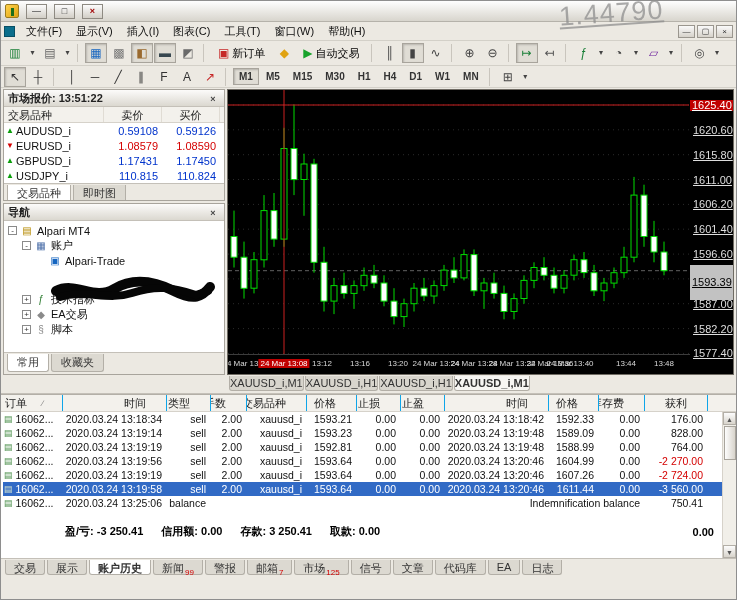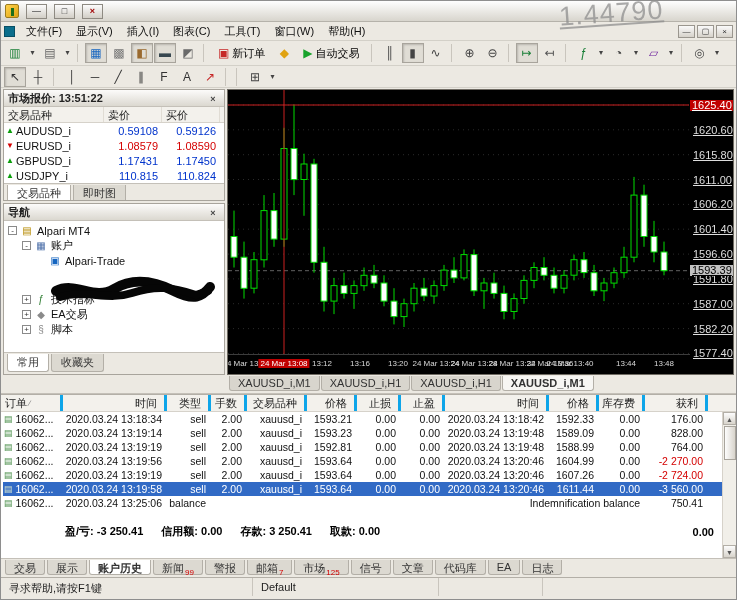--- a/index.html
+++ b/index.html
@@ -57,21 +57,21 @@
     background: linear-gradient(#fcfbfa,#dbd8d0); border-bottom: 1px solid #c4c0b8; font-weight: bold; color: #222; }
   .panel-close { margin-left: auto; width: 14px; height: 13px; text-align: center; line-height: 12px; font-size: 9px; color: #444; border: 1px solid transparent; }
   .panel-tabs { flex: none; display: flex; background: #ece9e2; border-top: 1px solid #c4c0b8; padding: 1px 3px 2px; gap: 2px; }
   .ptab { padding: 1px 9px; border: 1px solid #b3afa7; border-top: none; background: #dcd9d1; border-radius: 0 0 3px 3px; color: #333; }
   .ptab.active { background: #fff; }
 
   
   .mw-header { height: 16px; flex: none; display: flex; background: #f3f1ec; border-bottom: 1px solid #d6d2ca; color: #222; }
   .mw-header span { border-right: 1px solid #e0dcd4; padding: 1px 4px; }
   .mwc-sym { width: 100px; flex: none; }
-  .mwc-bid, .mwc-ask { width: 58px; flex: none; text-align: left; }
+  .mwc-bid, .mwc-ask { width: 58px; flex: none; text-align: center; }
   .mw-body { flex: 1; }
   .mw-row { height: 15px; display: flex; align-items: center; }
   .mw-row .arrow { width: 12px; flex: none; text-align: center; font-size: 8px; }
   .mw-row.up .arrow { color: #0a9e0a; }
   .mw-row.down .arrow { color: #d40000; }
   .mw-row .sym { width: 88px; flex: none; color: #111; }
   .mw-row .bid, .mw-row .ask { width: 58px; flex: none; text-align: right; padding-right: 4px; color: #0033cc; }
   .mw-row.down .bid, .mw-row.down .ask { color: #d40000; }
 
   
@@ -85,37 +85,37 @@
   .tlabel { color: #111; }
   .scribble { position: absolute; left: 46px; top: 54px; z-index: 5; }
 
   
   .chart-panel { flex: 1; position: relative; background: #000; border: 1px solid #6f6b63; overflow: hidden; }
   #plot { position: absolute; left: 0; top: 0; width: 462px; height: 266px; }
   .ohlc-line { position: absolute; left: 4px; top: 2px; z-index: 6; color: #ececec; font-size: 9px; white-space: nowrap; }
   #price-scale { position: absolute; right: 0; top: 0; width: 44px; height: 266px; background: #000; }
   .scale-label { position: absolute; left: 4px; font-size: 11px; color: #dedede; line-height: 11px; text-decoration: underline; }
   .scale-label.cross { left: 1px; background: #c00000; color: #fff; padding: 0 2px; z-index: 3; }
-  .scale-label.bidbox { left: 1px; background: #c2c2c2; color: #000; padding: 0 2px; z-index: 2; }
+  .scale-label.bidbox { left: 1px; background: #c2c2c2; color: #000; padding: 12px 2px; z-index: 2; }
   #time-axis { position: absolute; left: 0; bottom: 0; width: 462px; height: 20px; border-top: 1px solid #3c3c3c; background: #000; }
   .time-label { position: absolute; top: 4px; transform: translateX(-50%); font-size: 8px; color: #d8d8d8; white-space: nowrap; }
   .time-label.crosshair { background: #c00000; color: #fff; padding: 0 2px; z-index: 3; }
 
   
   .chart-tabs-row { height: 18px; flex: none; display: flex; align-items: stretch; background: #ece9e2; border-bottom: 1px solid #c4c0b8; }
   .ct-spacer { width: 226px; flex: none; }
   .chart-tabs { display: flex; gap: 1px; padding: 0 2px 2px; }
-  .ctab { padding: 1px 8px; border: 1px solid #b3afa7; border-top: none; background: #d8d5cd; border-radius: 0 0 3px 3px; color: #333; white-space: nowrap; }
+  .ctab { padding: 1px 0; border: 1px solid #b3afa7; border-top: none; background: #d8d5cd; border-radius: 0 0 3px 3px; color: #333; white-space: nowrap; }
   .ctab.active { background: #f7f6f3; font-weight: bold; }
 
   
   .terminal { height: 164px; flex: none; background: #fff; border-top: 1px solid #b3afa7; position: relative; display: flex; flex-direction: column; }
   .t-header { height: 17px; flex: none; display: flex; background: #f3f1ec; border-bottom: 1px solid #d6d2ca; padding-left: 2px; }
-  .th { flex: none; display: flex; align-items: center; justify-content: flex-end; gap: 2px; padding: 0 5px 0 2px;
-    border-right: 3px solid #0ea5e9; color: #222; overflow: hidden; white-space: nowrap; }
+  .th { flex: none; display: flex; align-items: center; justify-content: flex-end; gap: 15px; padding: 0 5px 0 2px;
+    border-right: 1px solid #0ea5e9; color: #222; overflow: hidden; white-space: nowrap; }
   .th.left { justify-content: flex-start; }
   .th .sort { font-size: 8px; color: #777; }
   .c0 { width: 60px; } .c1 { width: 104px; } .c2 { width: 44px; } .c3 { width: 36px; }
   .c4 { width: 60px; } .c5 { width: 50px; } .c6 { width: 44px; } .c7 { width: 44px; }
   .c8 { width: 104px; } .c9 { width: 50px; } .c10 { width: 46px; } .c11 { width: 63px; }
   .t-body { flex: 1; overflow: hidden; padding-left: 2px; }
   .t-row { height: 14px; display: flex; align-items: center; font-size: 10.5px; color: #111; }
   .td { flex: none; text-align: right; padding-right: 5px; overflow: hidden; white-space: nowrap; }
   .td.c0 { text-align: left; display: flex; align-items: center; gap: 3px; padding-left: 1px; }
   .row-icon { font-style: normal; font-size: 9px; color: #4a8f4a; }
@@ -363,20 +363,32 @@
           <span class="g" style="color: rgb(51, 51, 51);">A</span>
         </div>
 
         <div class="tb-item">
           <span class="g" style="color: rgb(198, 40, 40);">↗</span>
         </div>
 
         <div class="tb-item sep">
           <span class="g"></span>
         </div>
+      </div>
+    <div style="display:flex;align-items:center;gap:1px">
+
+    <div class="tf-btn active">M1</div>
+        <div class="tf-btn">M5</div>
+        <div class="tf-btn">M15</div>
+        <div class="tf-btn">M30</div>
+        <div class="tf-btn">H1</div>
+        <div class="tf-btn">H4</div>
+        <div class="tf-btn">D1</div>
+        <div class="tf-btn">W1</div>
+        <div class="tf-btn">MN</div>
       </div>
     <div style="display:flex;align-items:center;gap:1px">
 
         <div class="tb-item sep">
           <span class="g"></span>
         </div>
 
         <div class="tb-item">
           <span class="g" style="color: rgb(68, 68, 68);">⊞</span>
         </div>
@@ -911,20 +923,13 @@
 
       <div class="ttab">
         <span>EA</span>
       </div>
 
       <div class="ttab">
         <span>日志</span>
       </div>
     </div>
 
-  <div class="statusbar">
-    <div class="sb-cell sb-help">寻求帮助,请按F1键</div>
-    <div class="sb-cell sb-profile">Default</div>
-    <div class="sb-cell sb-a"></div>
-    <div class="sb-cell sb-b"></div>
-    <div class="grip"></div>
-  </div>
 </div>
 
 </body></html>

